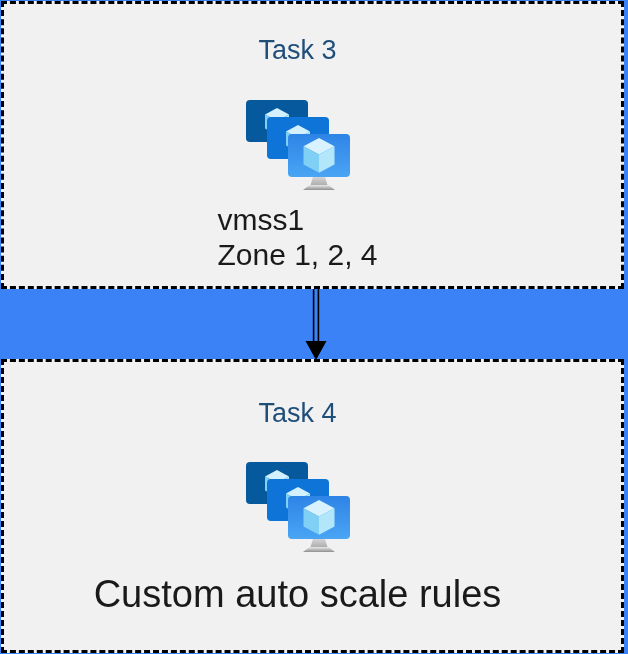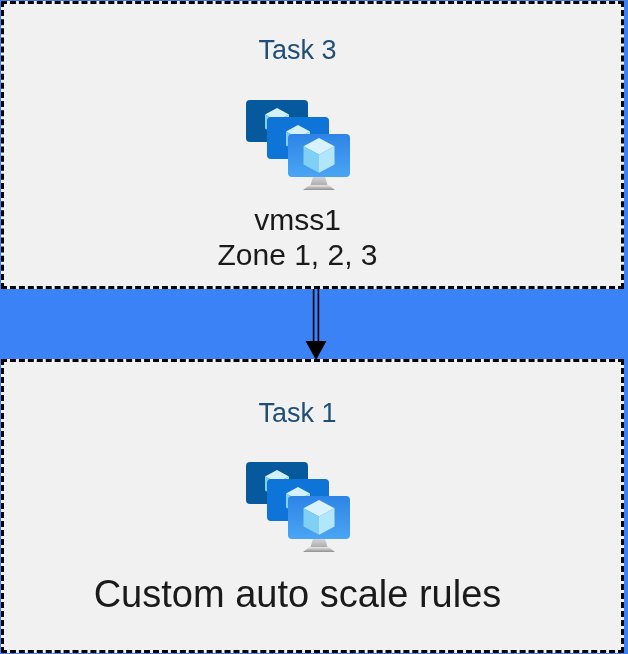--- a/index.html
+++ b/index.html
@@ -41,21 +41,21 @@
     color: #1f4e79;
     margin: 0;
   }
   .box-top    .title { margin-top: 28px; }
   .box-bottom .title { margin-top: 33px; }
   .vmss-icon  { display: block; }
   .box-top    .vmss-icon { margin-top: 32px; }
   .box-bottom .vmss-icon { margin-top: 31px; }
   .caption {
     color: #1a1a1a;
-    text-align: center;
+    text-align: left;
     white-space: nowrap;
   }
   .box-top .caption {
     margin-top: 12px;
     font-size: 30px;
     line-height: 35px;
   }
   .box-bottom .caption {
     margin-top: 22px;
     font-size: 38px;
@@ -113,34 +113,34 @@
         <rect x="42" y="34" width="62" height="43" rx="4" fill="url(#fg)"></rect>
         <g transform="translate(73,56)">
           <path d="M0,-18 L15.5,-9.7 L0,-1.4 L-15.5,-9.7 Z" fill="#d8f3ff"></path>
           <path d="M-15.5,-9.7 L0,-1.4 L0,16.8 L-15.5,8.5 Z" fill="#7fd0f4"></path>
           <path d="M0,-1.4 L15.5,-9.7 L15.5,8.5 L0,16.8 Z" fill="#b2e7fb"></path>
         </g>
       </svg>
 
       <div class="caption">
         <div>vmss1</div>
-        <div>Zone 1, 2, 3</div>
+        <div>Zone 1, 2, 4</div>
       </div>
     </div>
   </section>
 
   <svg class="arrow-svg" viewBox="0 0 26 71">
     <line x1="10.6" y1="0" x2="10.6" y2="55" stroke="#000000" stroke-width="1.6"></line>
     <line x1="15.4" y1="0" x2="15.4" y2="55" stroke="#000000" stroke-width="1.6"></line>
     <polygon points="2.5,52 23.5,52 13,71" fill="#000000"></polygon>
   </svg>
 
   <section class="box box-bottom">
     <div class="content">
-      <h2 class="title">Task 1</h2>
+      <h2 class="title">Task 4</h2>
 
       <svg class="vmss-icon" width="104" height="90" viewBox="0 0 104 90">
         <rect x="0" y="0" width="62" height="42" rx="4" fill="#05599c"></rect>
         <g transform="translate(31,22)">
           <path d="M0,-14 L12,-7.5 L0,-1 L-12,-7.5 Z" fill="#d2f0fe"></path>
           <path d="M-12,-7.5 L0,-1 L0,13 L-12,6.5 Z" fill="#7fd0f4"></path>
           <path d="M0,-1 L12,-7.5 L12,6.5 L0,13 Z" fill="#b2e7fb"></path>
         </g>
         <rect x="21" y="17" width="62" height="42" rx="4" fill="#0f74d8"></rect>
         <g transform="translate(52,39)">

